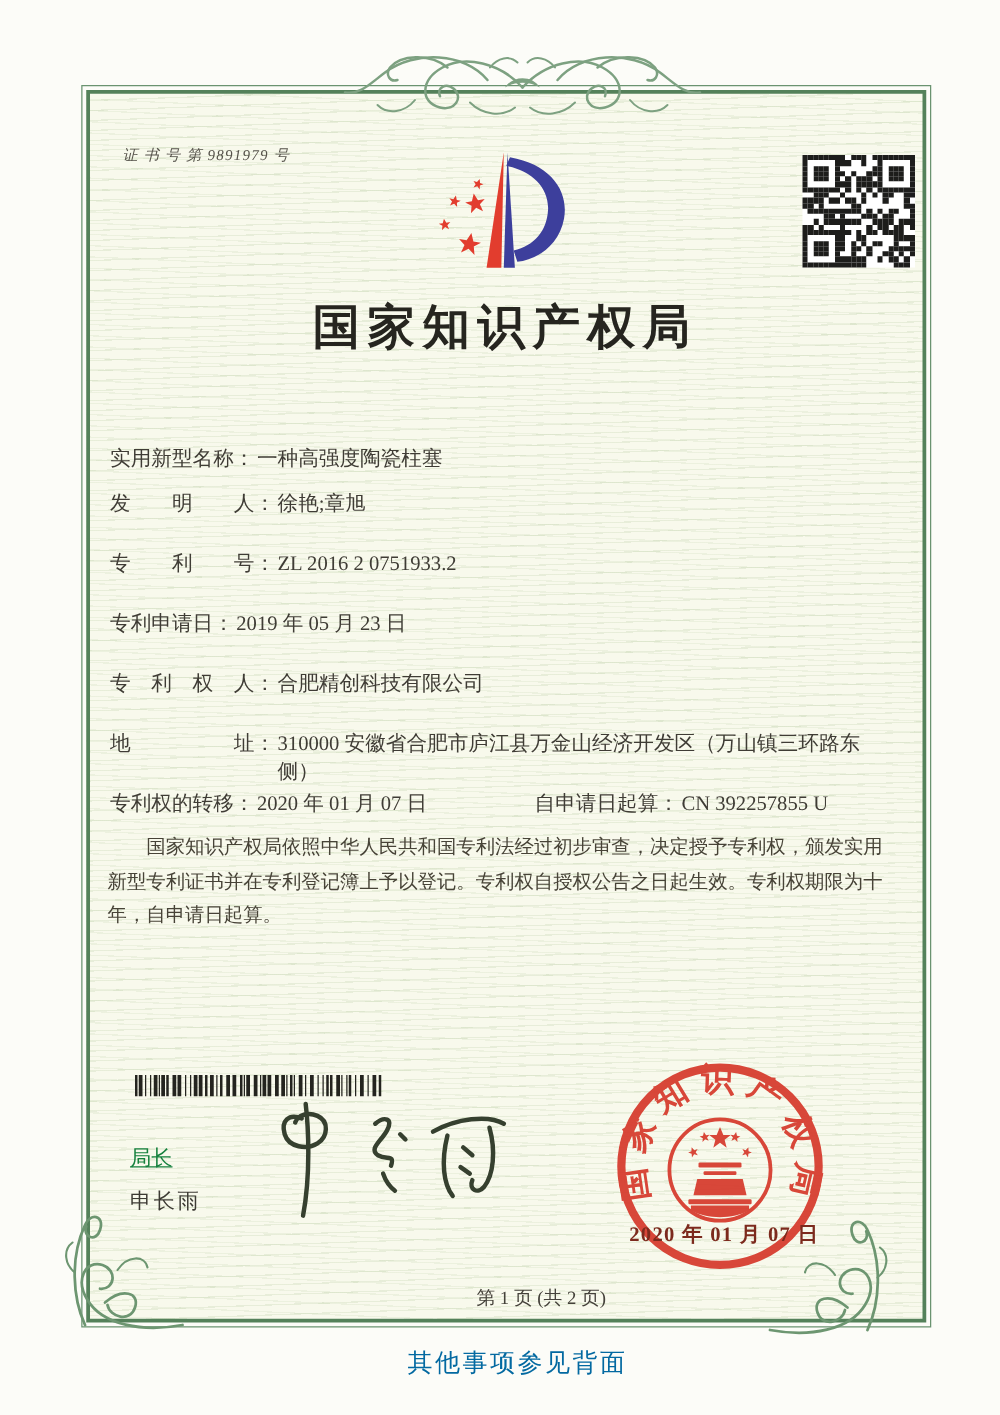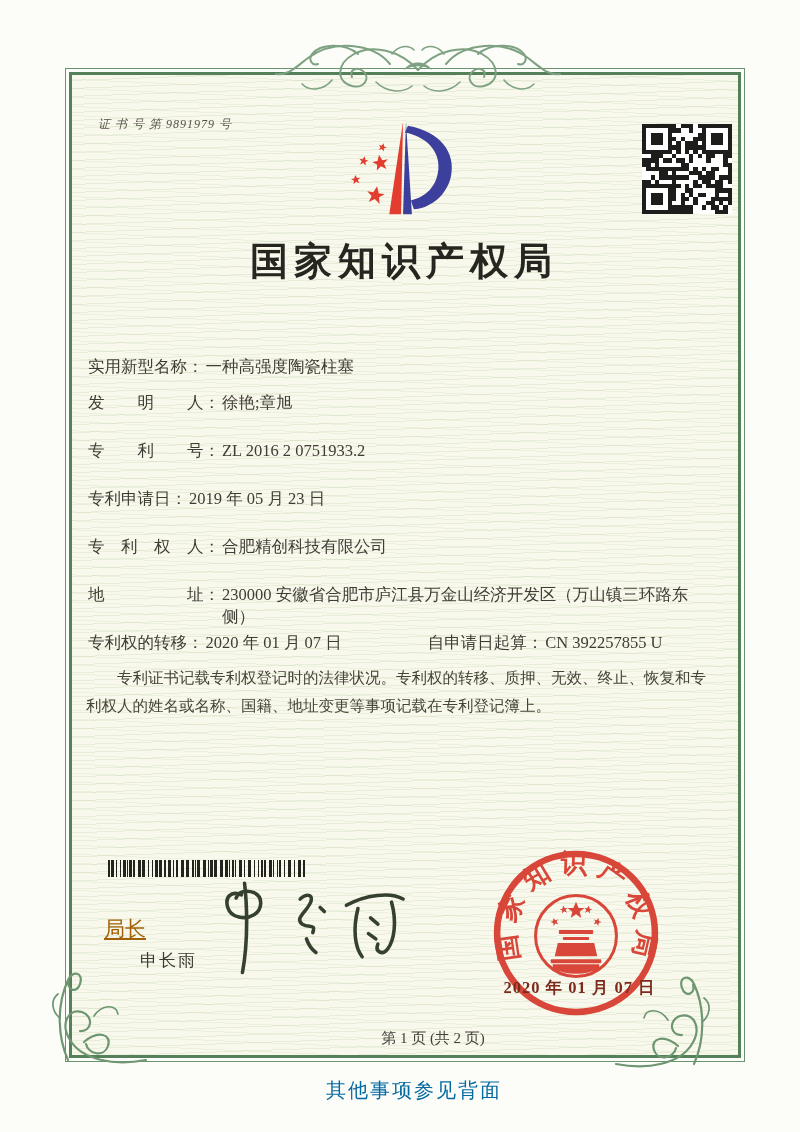--- a/index.html
+++ b/index.html
@@ -35,22 +35,22 @@
   .field-row .val{margin-left:2px;}
   .field-row .val-wrap{display:inline-block;width:475px;vertical-align:top;}
   .pair2{margin-left:86px;}
   .paragraphs{
     left:86px;top:664px;width:630px;
     font-size:15.5px;line-height:27.5px;color:#474337;
   }
   .paragraphs p{margin:0;text-indent:2em;}
   .barcode{left:108px;top:860px;width:200px;height:17px;display:flex;}
   .barcode .bar{height:100%;}
-  .director-title{left:104px;top:915px;font-size:21px;color:#a16207;text-decoration:underline;}
-  .director-name{left:104px;top:949px;font-size:17px;color:#3c3a33;letter-spacing:2px;margin-left:36px;}
+  .director-title{left:104px;top:915px;font-size:17px;color:#15803d;text-decoration:underline;}
+  .director-name{left:104px;top:949px;font-size:17px;color:#3c3a33;letter-spacing:2px;}
   .signature{left:212px;top:878px;}
   .seal{left:490px;top:847px;}
   .seal-date{
     left:497px;top:977px;width:165px;text-align:center;
     font-size:16.5px;font-weight:bold;color:#7c2a1d;letter-spacing:1px;z-index:5;
   }
   .page-number{left:65px;top:1029px;width:736px;text-align:center;font-size:15px;color:#44413a;}
   .back-note{left:14px;top:1077px;width:800px;text-align:center;font-size:20px;color:#0369a1;letter-spacing:2px;}
   .qr{left:642px;top:124px;width:90px;height:90px;display:grid;
       grid-template-columns:repeat(21,1fr);grid-template-rows:repeat(21,1fr);background:#fff;}
@@ -575,28 +575,28 @@
 <div class="abs field-row" style="top:440px">
   <span>专　　利　　号：</span><span class="val">ZL 2016 2 0751933.2</span>
 </div>
 <div class="abs field-row" style="top:488px">
   <span>专利申请日：</span><span class="val">2019 年 05 月 23 日</span>
 </div>
 <div class="abs field-row" style="top:536px">
   <span>专　利　权　人：</span><span class="val">合肥精创科技有限公司</span>
 </div>
 <div class="abs field-row" style="top:584px">
-  <span>地　　　　　址：</span><span class="val val-wrap">230000 安徽省合肥市庐江县万金山经济开发区（万山镇三环路东侧）</span>
+  <span>地　　　　　址：</span><span class="val val-wrap">310000 安徽省合肥市庐江县万金山经济开发区（万山镇三环路东侧）</span>
 </div>
 <div class="abs field-row" style="top:632px">
   <span>专利权的转移：</span><span class="val">2020 年 01 月 07 日</span><span class="pair2">自申请日起算：</span><span class="val">CN 392257855 U</span>
 </div>
 
 <div class="abs paragraphs">
-  <p>专利证书记载专利权登记时的法律状况。专利权的转移、质押、无效、终止、恢复和专利权人的姓名或名称、国籍、地址变更等事项记载在专利登记簿上。</p>
+  <p>国家知识产权局依照中华人民共和国专利法经过初步审查，决定授予专利权，颁发实用新型专利证书并在专利登记簿上予以登记。专利权自授权公告之日起生效。专利权期限为十年，自申请日起算。</p>
 </div>
 
 <div class="abs barcode" id="barcode">
     <div class="bar" style="width: 2px; background: rgb(36, 36, 31);"></div>
     <div class="bar" style="width: 1px; background: transparent;"></div>
     <div class="bar" style="width: 3px; background: rgb(36, 36, 31);"></div>
     <div class="bar" style="width: 2px; background: transparent;"></div>
     <div class="bar" style="width: 1px; background: rgb(36, 36, 31);"></div>
     <div class="bar" style="width: 3px; background: transparent;"></div>
     <div class="bar" style="width: 1px; background: rgb(36, 36, 31);"></div>

